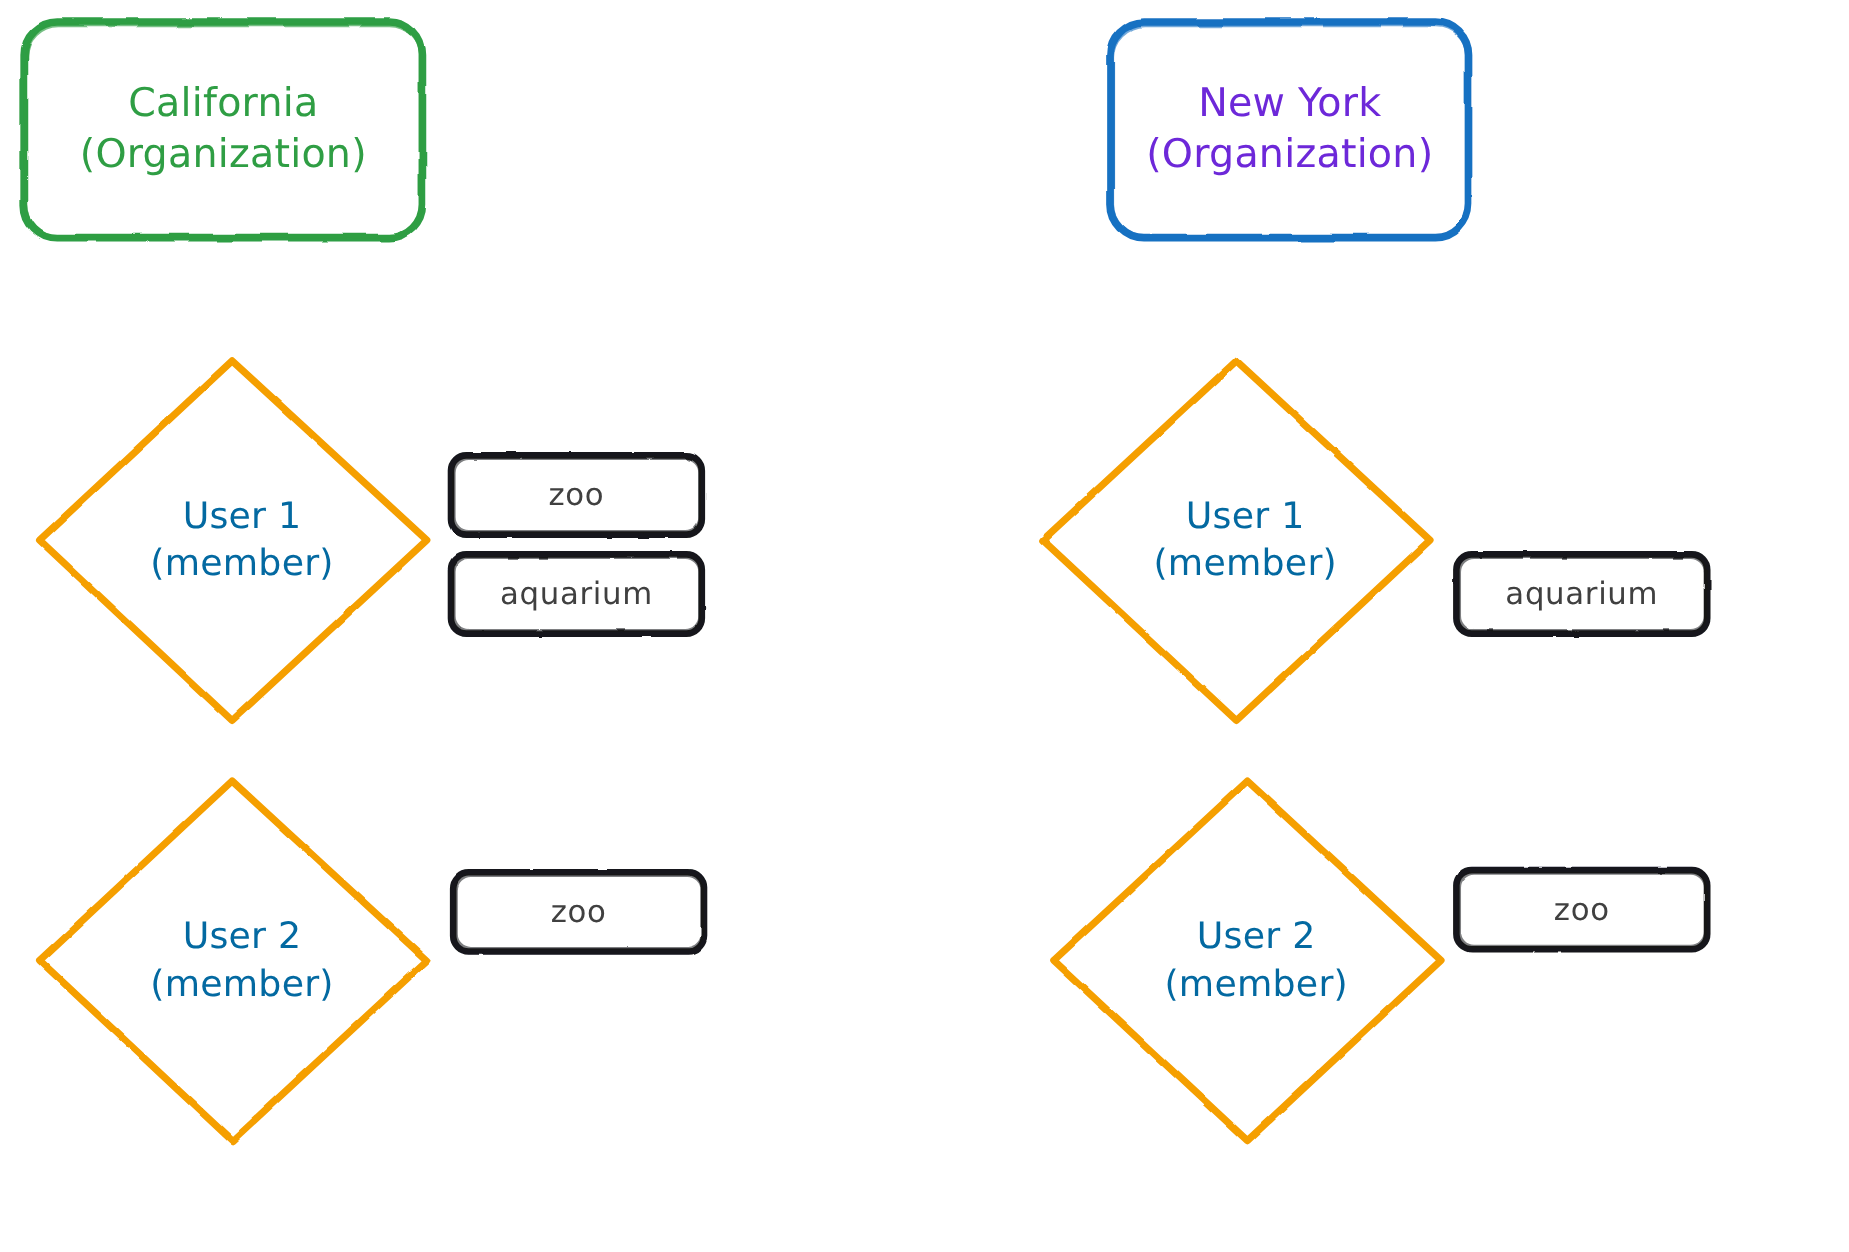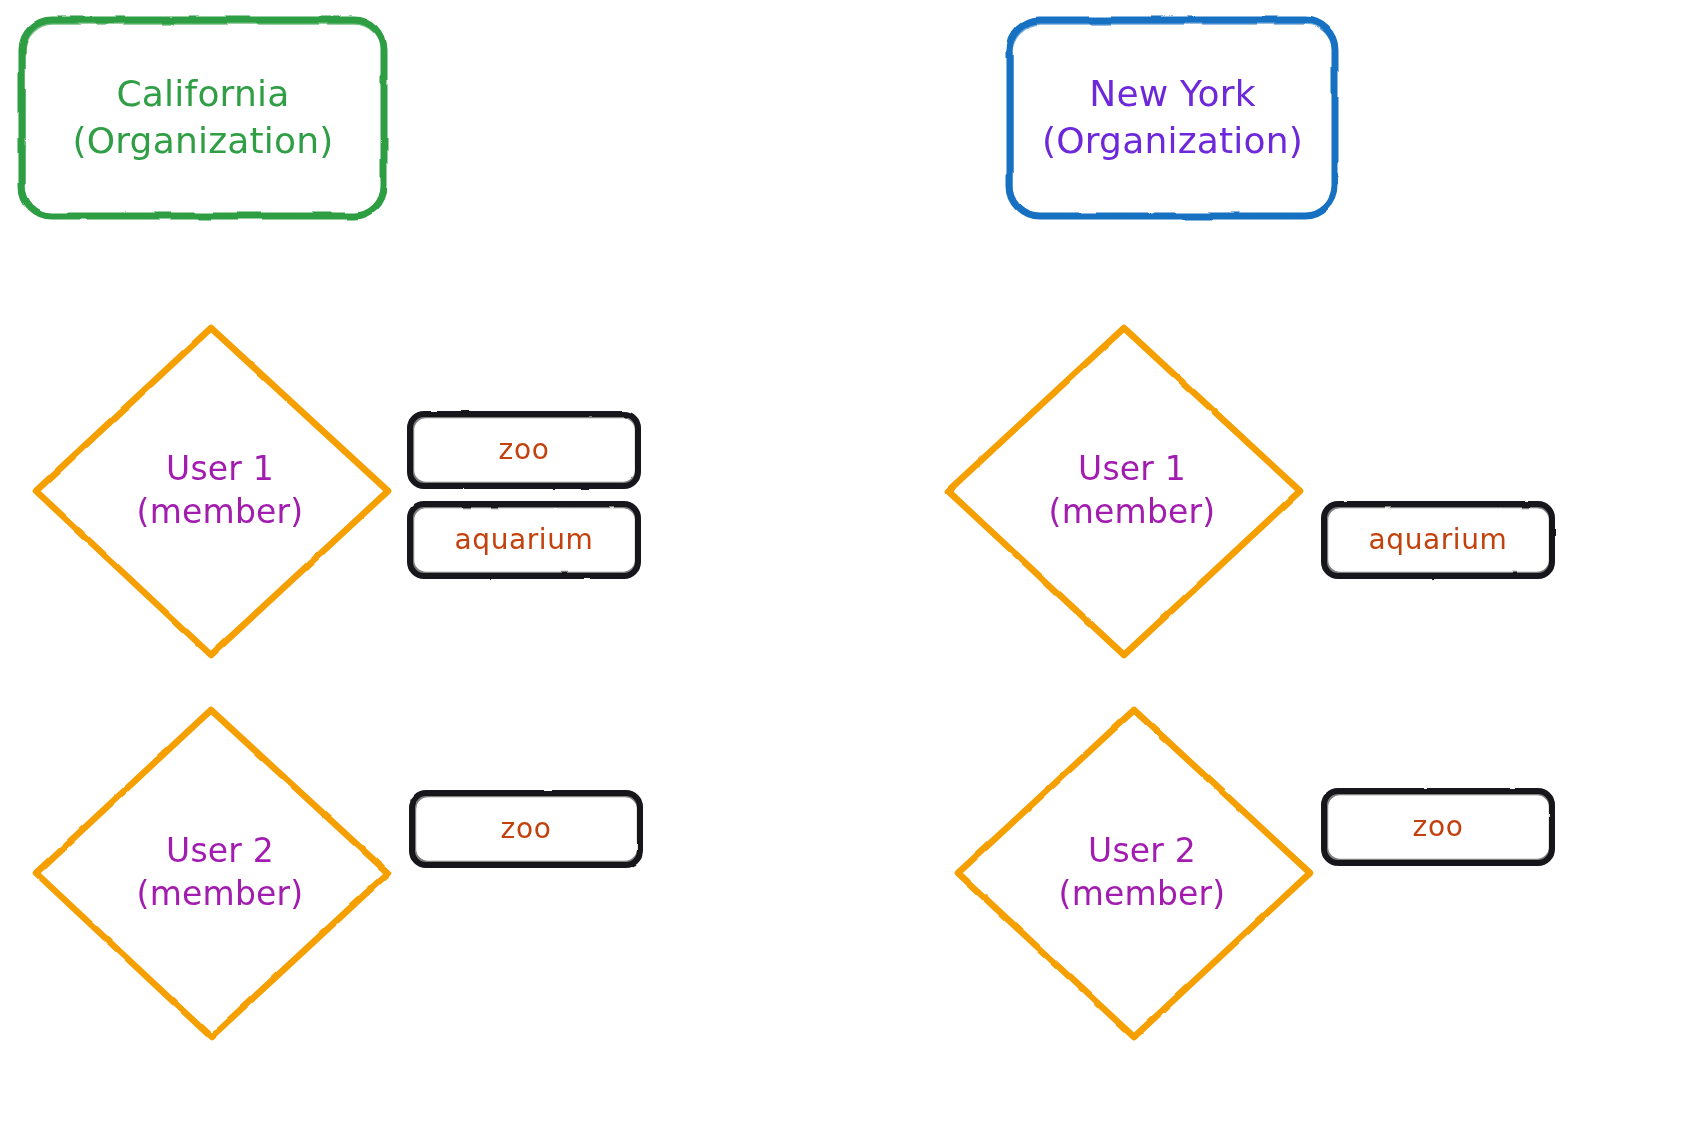--- a/index.html
+++ b/index.html
@@ -45,28 +45,28 @@
   .org-node .node-label {
     font-size: 36px;
     font-weight: 400;
   }
   .org-ca .node-label { color: #2F9E44; }
   .org-ny .node-label { color: #6d28d9; }
 
   
   .user-node .node-label {
     font-size: 33px;
-    color: #a21caf;
+    color: #0369a1;
     font-weight: 400;
   }
 
   
   .tag-node .node-label {
     font-size: 28px;
-    color: #c2410c;
+    color: #404040;
     font-weight: 400;
     letter-spacing: 0.6px;
   }
 </style>
 </head>
 <body>
 
 <div id="canvas">
 
   <svg class="layer" viewBox="0 0 1681 1138">

